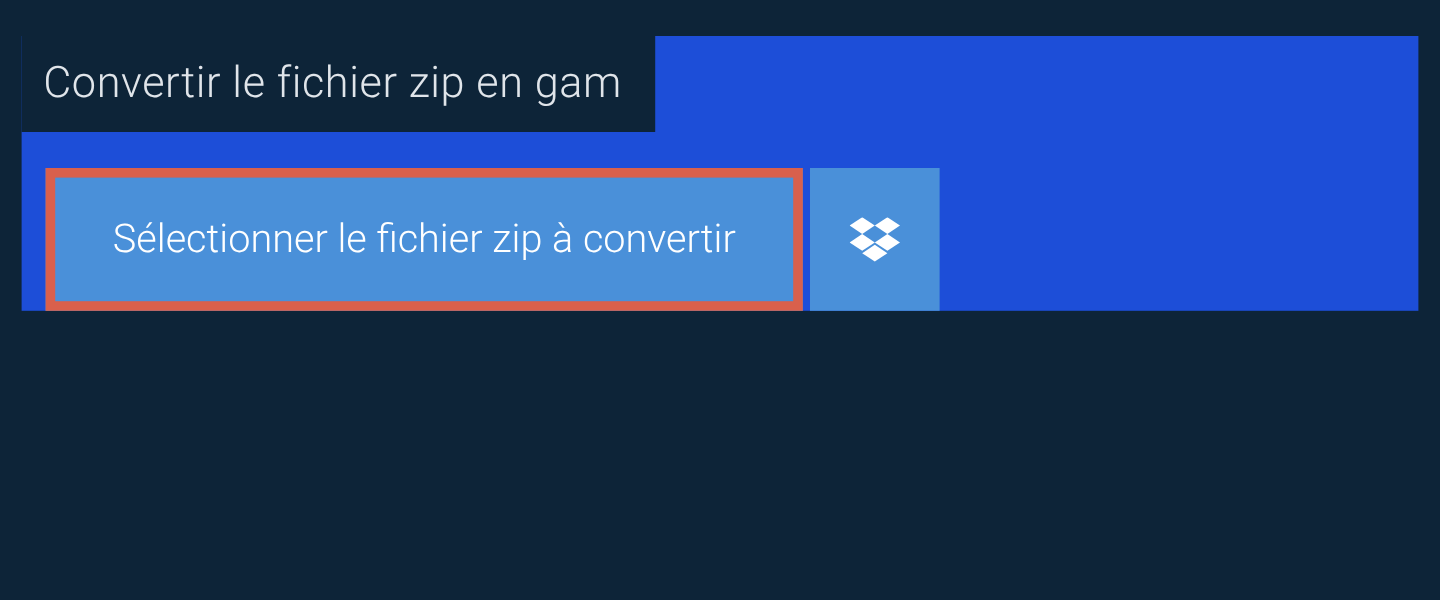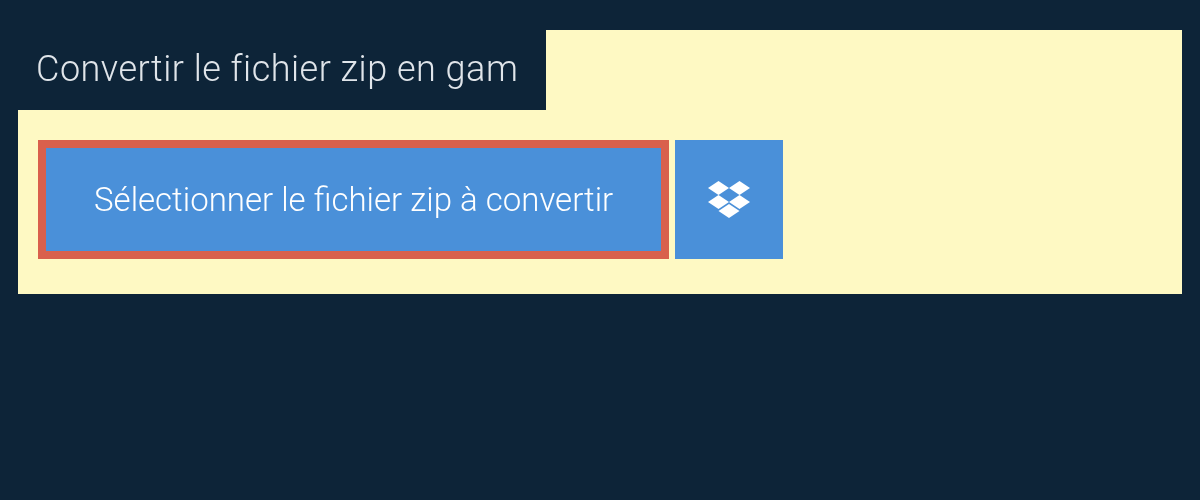--- a/index.html
+++ b/index.html
@@ -8,23 +8,22 @@
       box-sizing: border-box;
     }
     body {
       width: 1200px;
       height: 500px;
       background-color: #0d2438;
       font-family: -apple-system, BlinkMacSystemFont, "Segoe UI", Roboto, Helvetica, Arial, sans-serif;
       overflow: hidden;
     }
     .container {
-      background-color: #fef9c3;
+      background-color: #1d4ed8;
       margin: 30px 18px;
-      padding-bottom: 35px;
     }
     .title-bar {
       background-color: #0d2438;
       display: inline-block;
       padding: 18px 28px 20px 18px;
     }
     .title {
       color: #e0e5ea;
       font-size: 36px;
       font-weight: 300;

